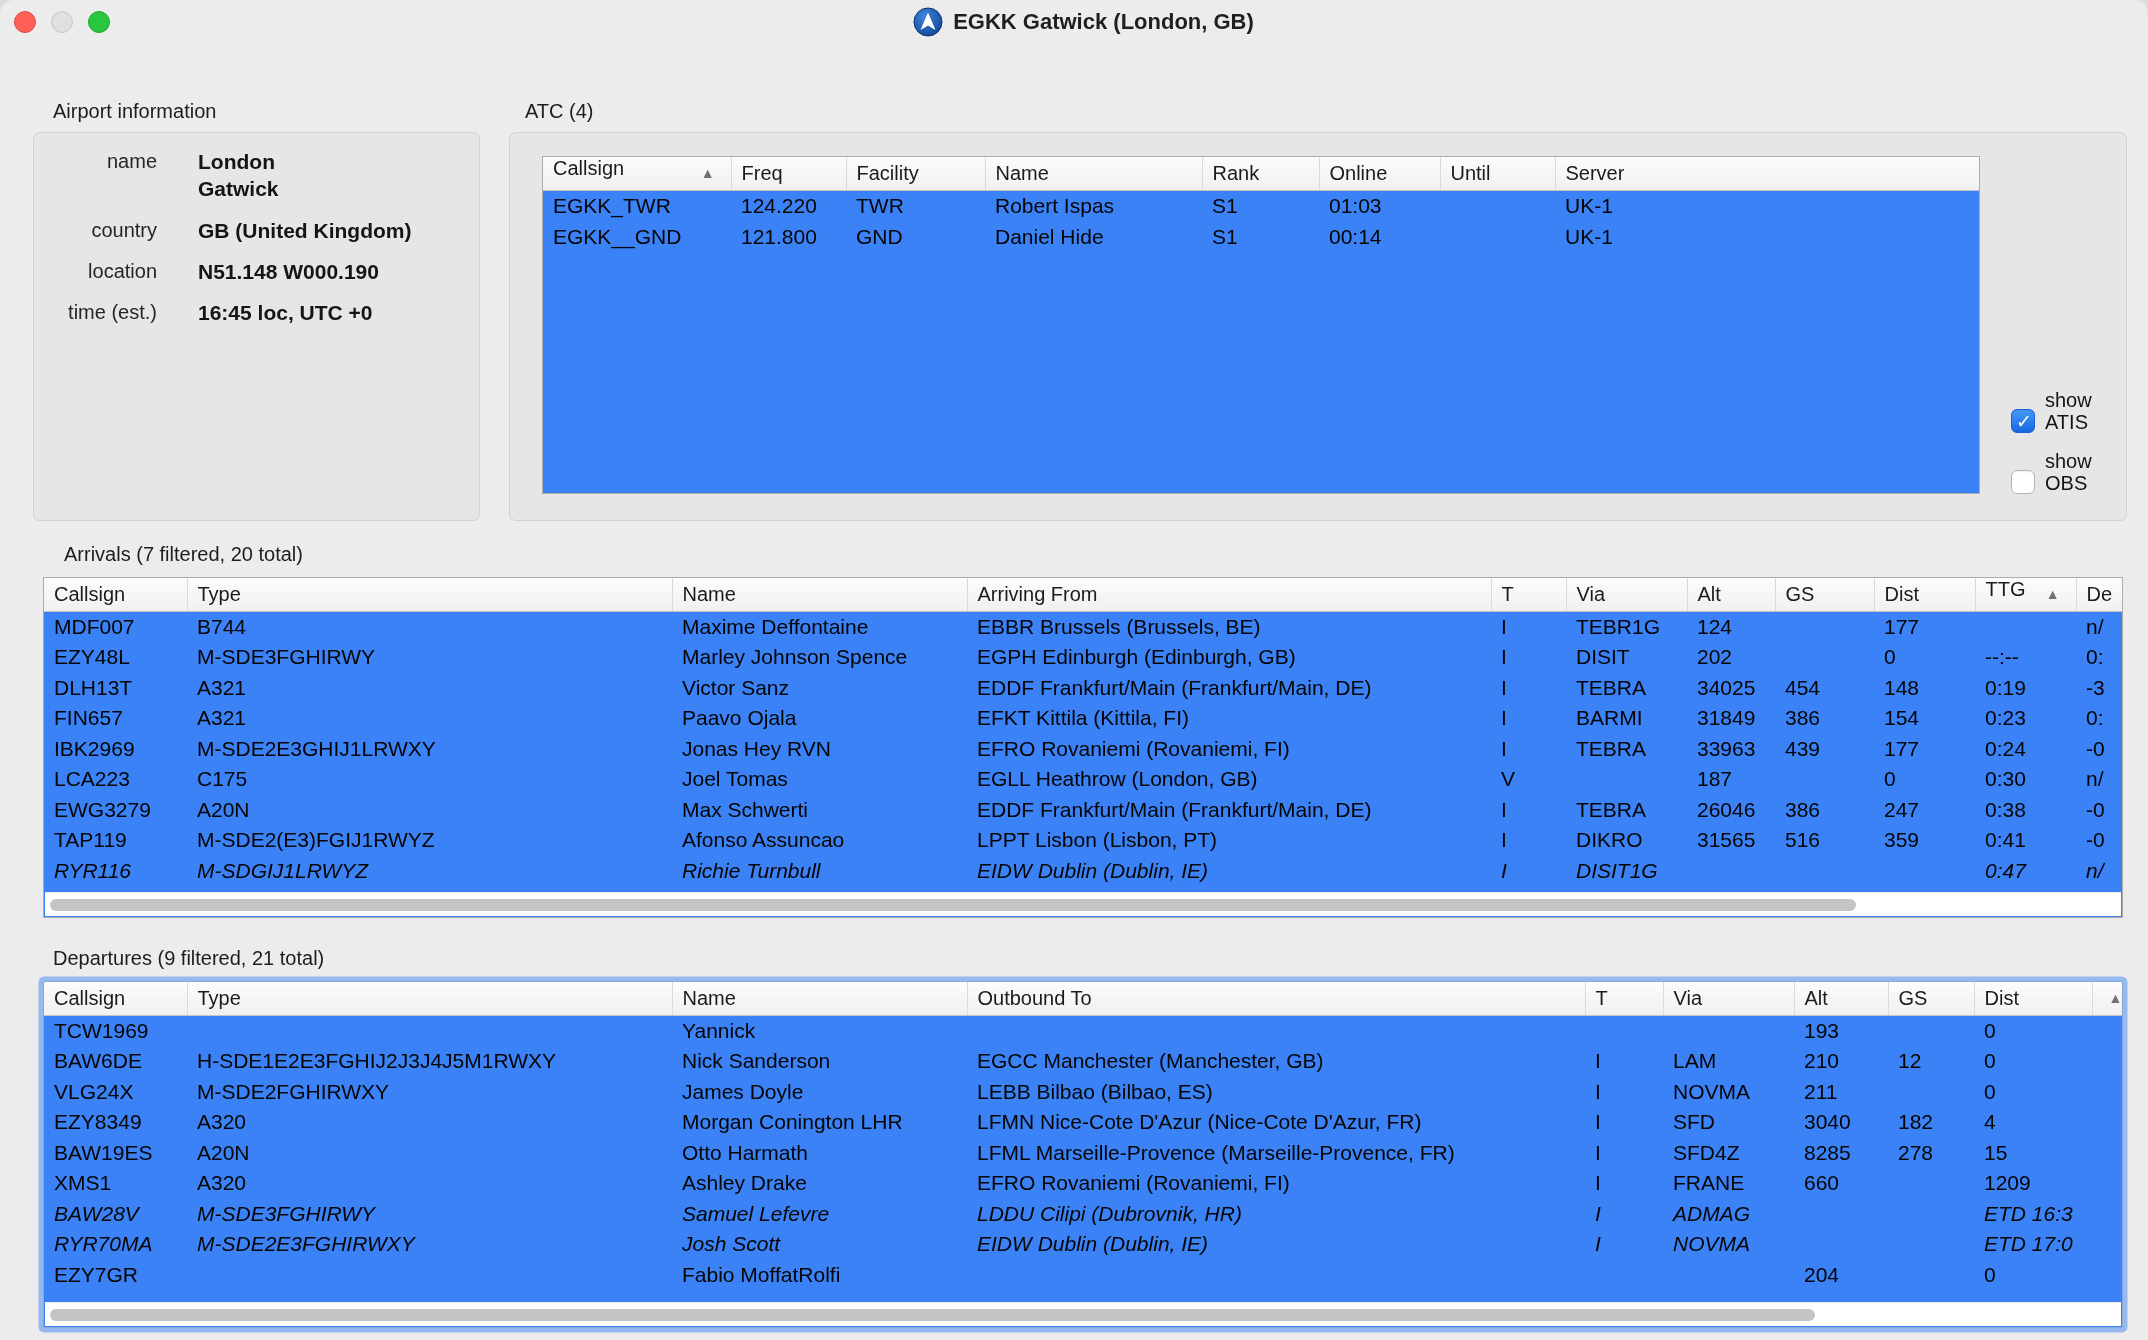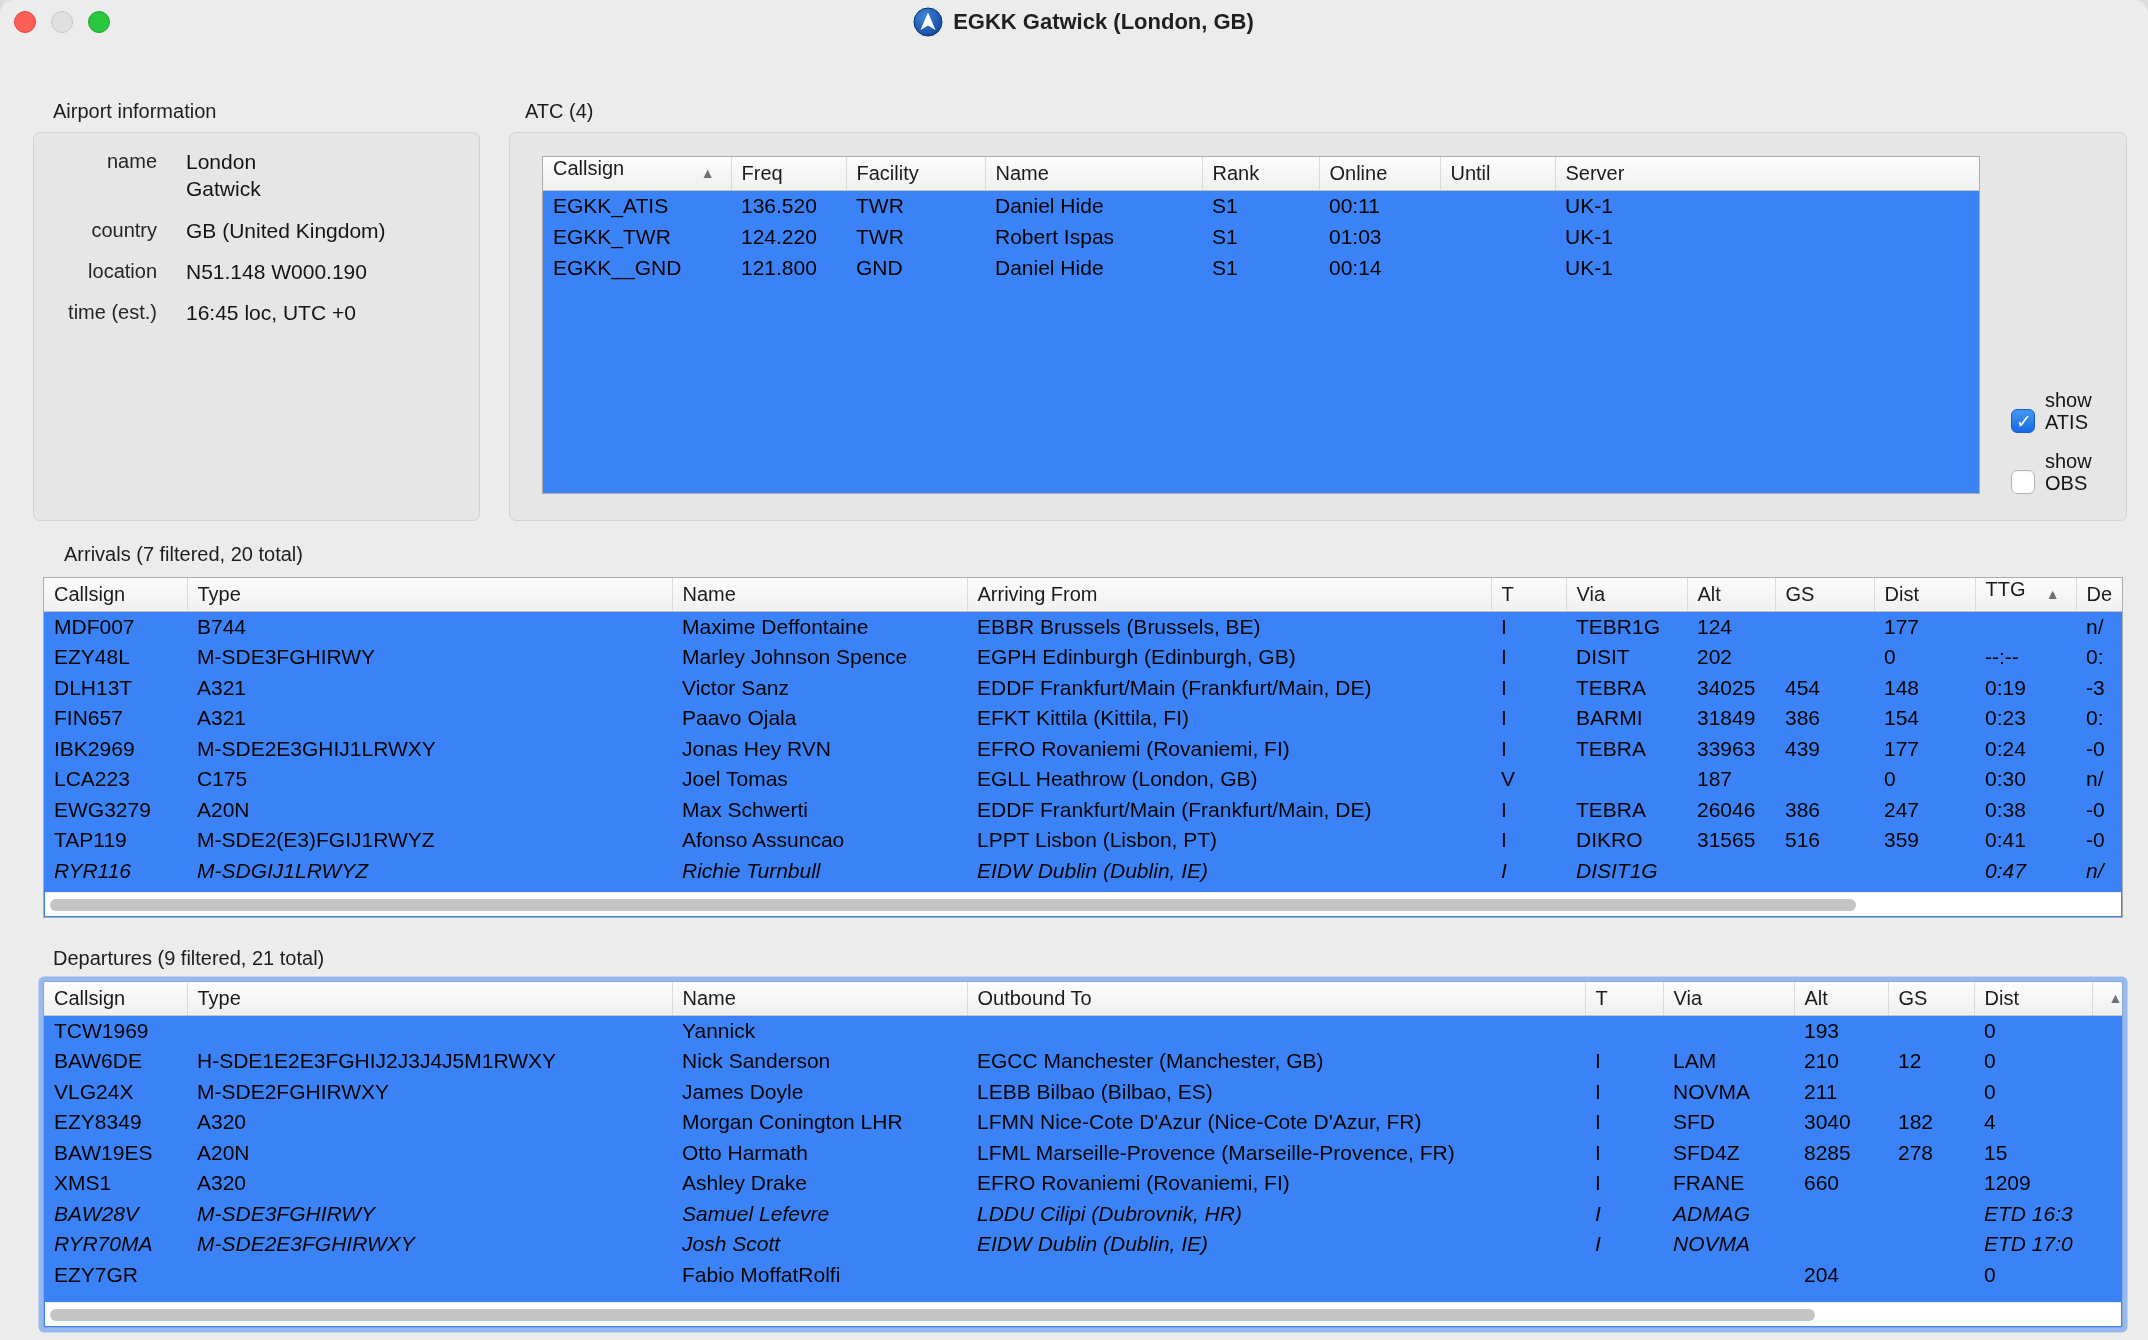--- a/index.html
+++ b/index.html
@@ -23,21 +23,21 @@
   .section-label { position:absolute; font-size:20px; color:#1d1d1d; white-space:nowrap; }
   .lbl-airport { left:53px;  top:100px; }
   .lbl-atc     { left:525px; top:100px; }
   .lbl-arr     { left:64px;  top:543px; }
   .lbl-dep     { left:53px;  top:947px; }
 
   
   .info-grid { position:absolute; left:33px; top:148px; width:447px; display:grid;
                grid-template-columns:124px 1fr; column-gap:29px; row-gap:14px; }
   .info-label { text-align:right; font-size:20px; color:#262626; padding-top:2px; }
-  .info-value { font-size:21px; font-weight:normal; white-space:pre-line; line-height:1.3; }
+  .info-value { font-size:21px; font-weight:bold; white-space:pre-line; line-height:1.3;margin-left:12px; }
 
   
   .tframe { position:absolute; background:#3b82f6; border:1px solid #acacac; overflow:hidden; }
   .atc-frame { left:542px; top:156px; width:1438px; height:338px; }
   .arr-frame { left:43px;  top:577px; width:2080px; height:341px; }
   .dep-frame { left:43px;  top:981px; width:2080px; height:347px;
                border:1px solid #84a9d8; border-radius:2px;
                box-shadow:0 0 0 4.5px rgba(66,133,244,0.50); }
 
   table.grid { border-collapse:collapse; table-layout:fixed; }
@@ -134,30 +134,20 @@
           <th><span>Freq</span></th>
           <th><span>Facility</span></th>
           <th><span>Name</span></th>
           <th><span>Rank</span></th>
           <th><span>Online</span></th>
           <th><span>Until</span></th>
           <th><span>Server</span></th>
         </tr>
       </thead>
       <tbody>
-          <tr>
-            <td>EGKK_ATIS</td>
-            <td>136.520</td>
-            <td>TWR</td>
-            <td>Daniel Hide</td>
-            <td>S1</td>
-            <td>00:11</td>
-            <td></td>
-            <td>UK-1</td>
-          </tr>
           <tr>
             <td>EGKK_TWR</td>
             <td>124.220</td>
             <td>TWR</td>
             <td>Robert Ispas</td>
             <td>S1</td>
             <td>01:03</td>
             <td></td>
             <td>UK-1</td>
           </tr>

